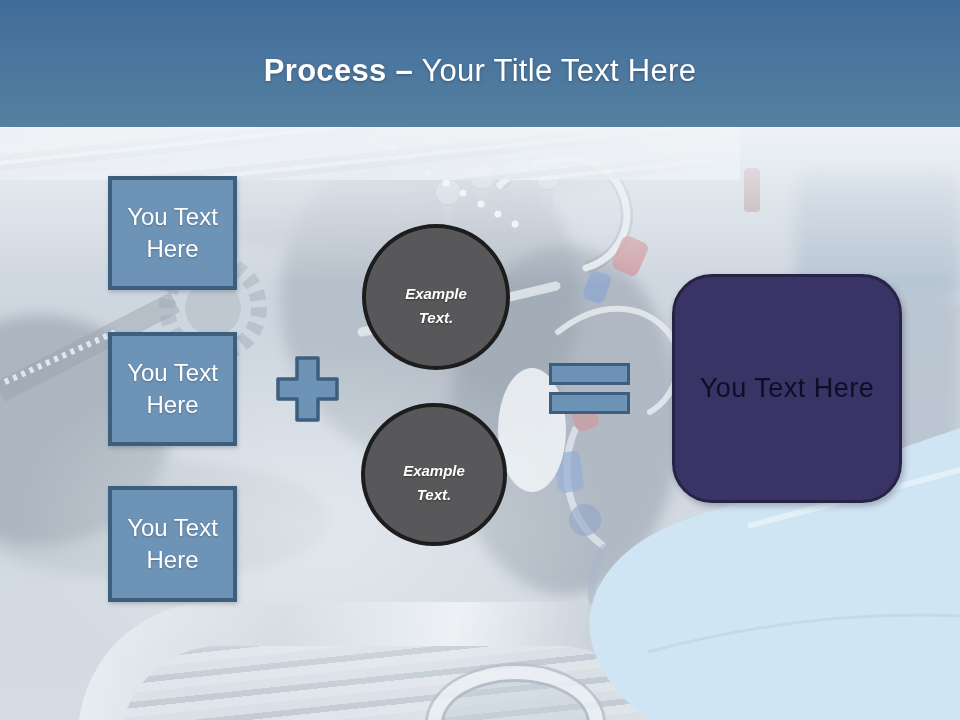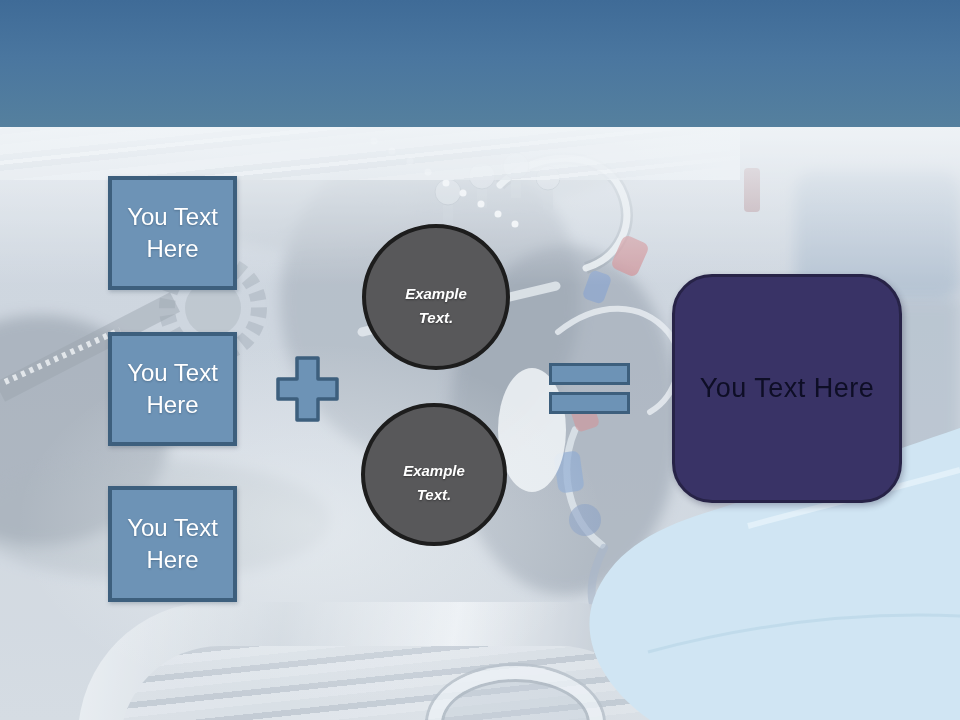--- a/index.html
+++ b/index.html
@@ -158,20 +158,25 @@
   <svg class="abs fender-svg" viewBox="0 0 960 720" preserveAspectRatio="none" aria-hidden="true">
     <path d="M960,428 C862,462 772,492 708,512 C648,530 610,556 594,598 C578,642 606,690 650,720 L960,720 Z" fill="#c5e1f2"></path>
     <path d="M960,470 C880,492 800,512 748,526" stroke="#e2f2fb" stroke-width="6" fill="none" opacity=".8"></path>
     <path d="M648,652 C760,622 868,612 960,616" stroke="#a8cde2" stroke-width="3" fill="none" opacity=".7"></path>
   </svg>
 
   <div class="abs fog-top"></div>
   <div class="abs veil"></div>
 
   <div class="abs header"></div>
+  <div class="abs title">
+    <span class="b">Process</span>
+    <span class="b">–</span>
+    <span class="r">Your Title Text Here</span>
+  </div>
 
   <div class="abs pbox" id="pbox1">
     <span class="lbl">You Text Here</span>
   </div>
   <div class="abs pbox" id="pbox2">
     <span class="lbl">You Text Here</span>
   </div>
   <div class="abs pbox" id="pbox3">
     <span class="lbl">You Text Here</span>
   </div>

